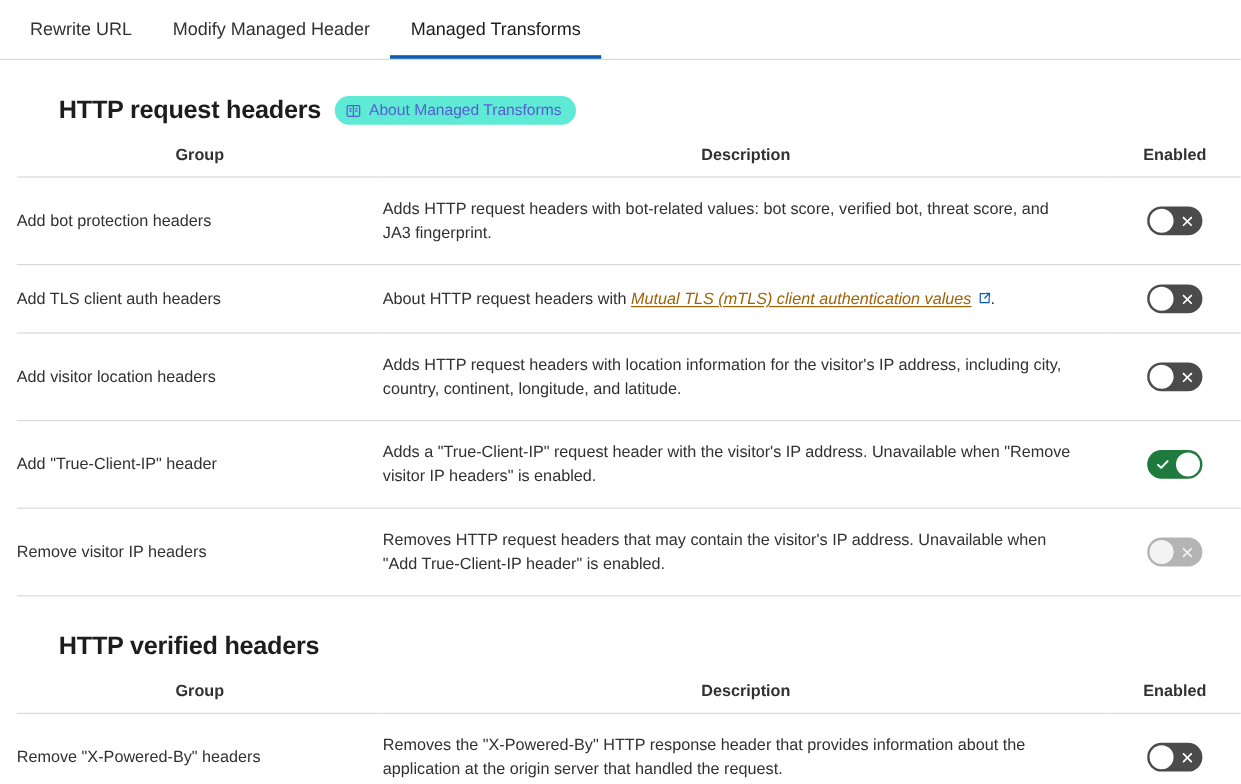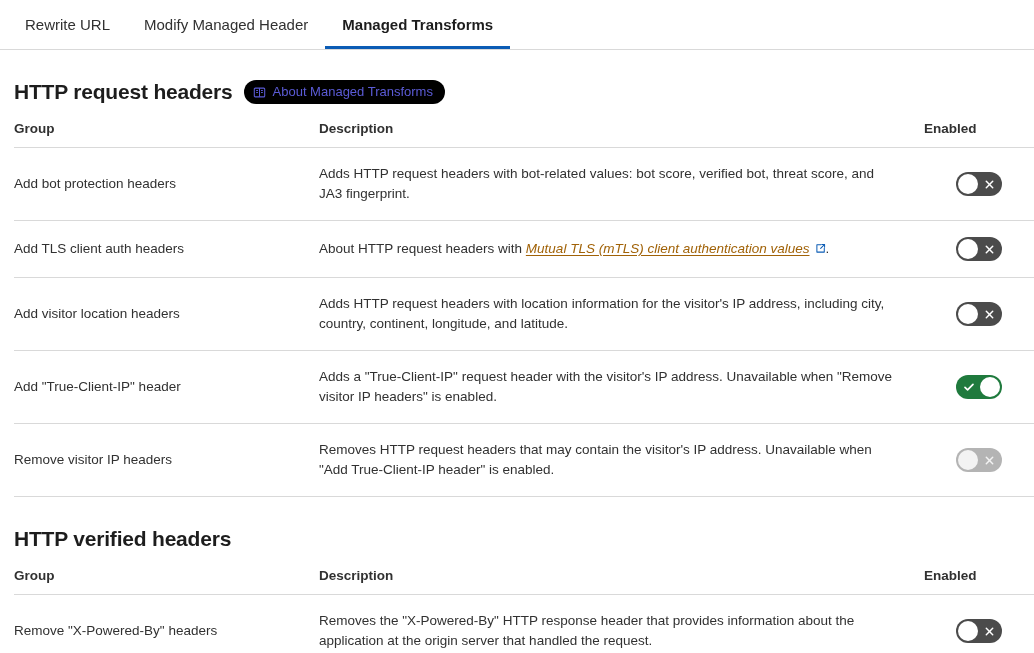--- a/index.html
+++ b/index.html
@@ -31,21 +31,21 @@
     position: relative;
     padding: 14px 17px 14px 17px;
     font-size: 15px;
     line-height: 20px;
     color: #313131;
     white-space: nowrap;
     cursor: pointer;
     z-index: 2;
   }
   .tab.active {
-    font-weight: 700;
+    font-weight: 400;
     color: #1d1d1d;
   }
   .tab.active::after {
     content: "";
     position: absolute;
     left: 0; right: 0; bottom: 0;
     height: 3px;
     background: #0b5cb5;
   }
 
@@ -55,44 +55,45 @@
     display: flex;
     align-items: center;
     gap: 11px;
     margin: 30px 0 17px 0;
   }
   .section-title {
     font-size: 21px;
     font-weight: 700;
     letter-spacing: -0.2px;
     color: #1d1d1d;
+    margin-left: 35px;
   }
   .about-badge {
     display: inline-flex;
     align-items: center;
     gap: 7px;
-    background: #000000;
+    background: #5eead4;
     color: #5b5bd6;
     border-radius: 13px;
     padding: 4px 12px 4px 9px;
     font-size: 13px;
     line-height: 16px;
     cursor: pointer;
     white-space: nowrap;
   }
   .about-badge svg { display: block; flex: 0 0 auto; }
 
   
   table.mt-table {
     width: 1020px;
     border-collapse: collapse;
     table-layout: fixed;
   }
   table.mt-table th {
-    text-align: left;
+    text-align: center;
     font-size: 13.5px;
     font-weight: 700;
     color: #313131;
     padding: 0 0 11px 0;
     border-bottom: 1px solid #d9d9d9;
     vertical-align: bottom;
   }
   table.mt-table td {
     font-size: 13.5px;
     line-height: 20px;

